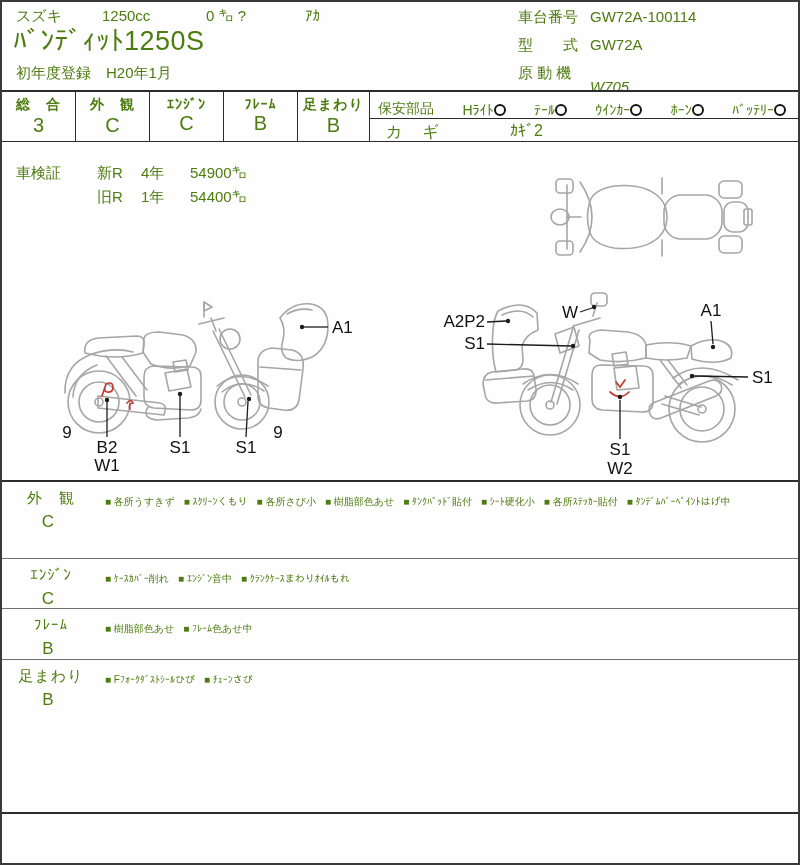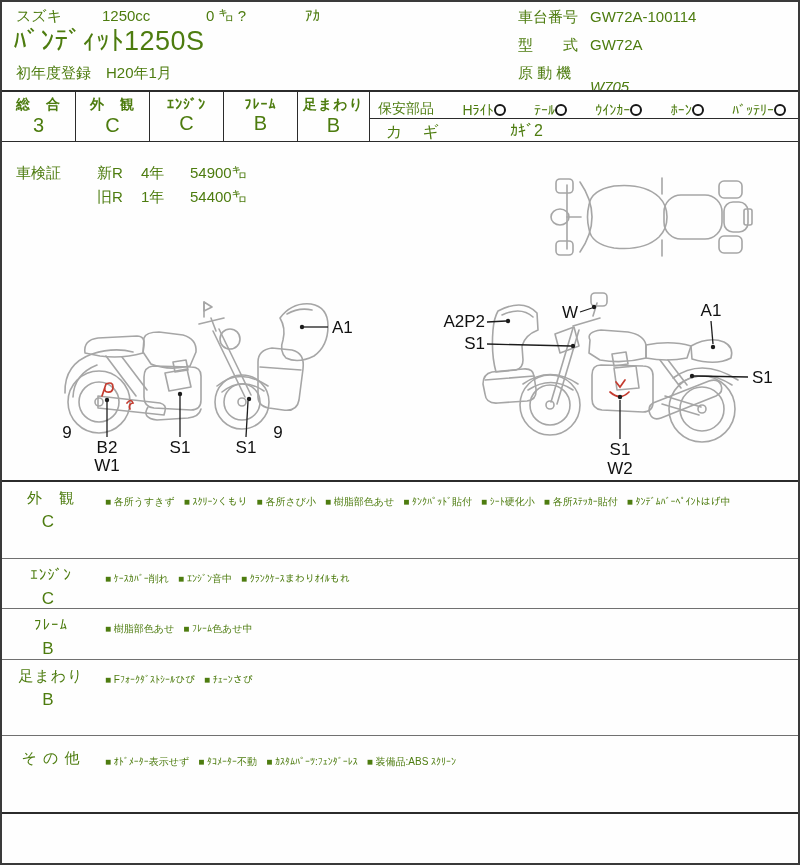--- a/index.html
+++ b/index.html
@@ -274,19 +274,15 @@
   <div class="section" style="top:606px; height:51px;">
     <div class="sec-label">ﾌﾚｰﾑ</div>
     <div class="sec-grade">B</div>
     <div class="sec-comments"><span class="comment-item">■ 樹脂部色あせ</span><span class="comment-item">■ ﾌﾚｰﾑ色あせ中</span></div>
   </div>
   <div class="section" style="top:657px; height:76px;">
     <div class="sec-label">足まわり</div>
     <div class="sec-grade">B</div>
     <div class="sec-comments"><span class="comment-item">■ Fﾌｫｰｸﾀﾞｽﾄｼｰﾙひび</span><span class="comment-item">■ ﾁｪｰﾝさび</span></div>
   </div>
-  <div class="section" style="top:733px; height:77px;">
-    <div class="sec-label" style="top:13px;">そ の 他</div>
-    <div class="sec-comments" style="top:13px;"><span class="comment-item">■ ｵﾄﾞﾒｰﾀｰ表示せず</span><span class="comment-item">■ ﾀｺﾒｰﾀｰ不動</span><span class="comment-item">■ ｶｽﾀﾑﾊﾟｰﾂ:ﾌｪﾝﾀﾞｰﾚｽ</span><span class="comment-item">■ 装備品:ABS ｽｸﾘｰﾝ</span></div>
-  </div>
   <div class="section heavy" style="top:810px; height:51px;"></div>
 
 </div>
 
 </body></html>

